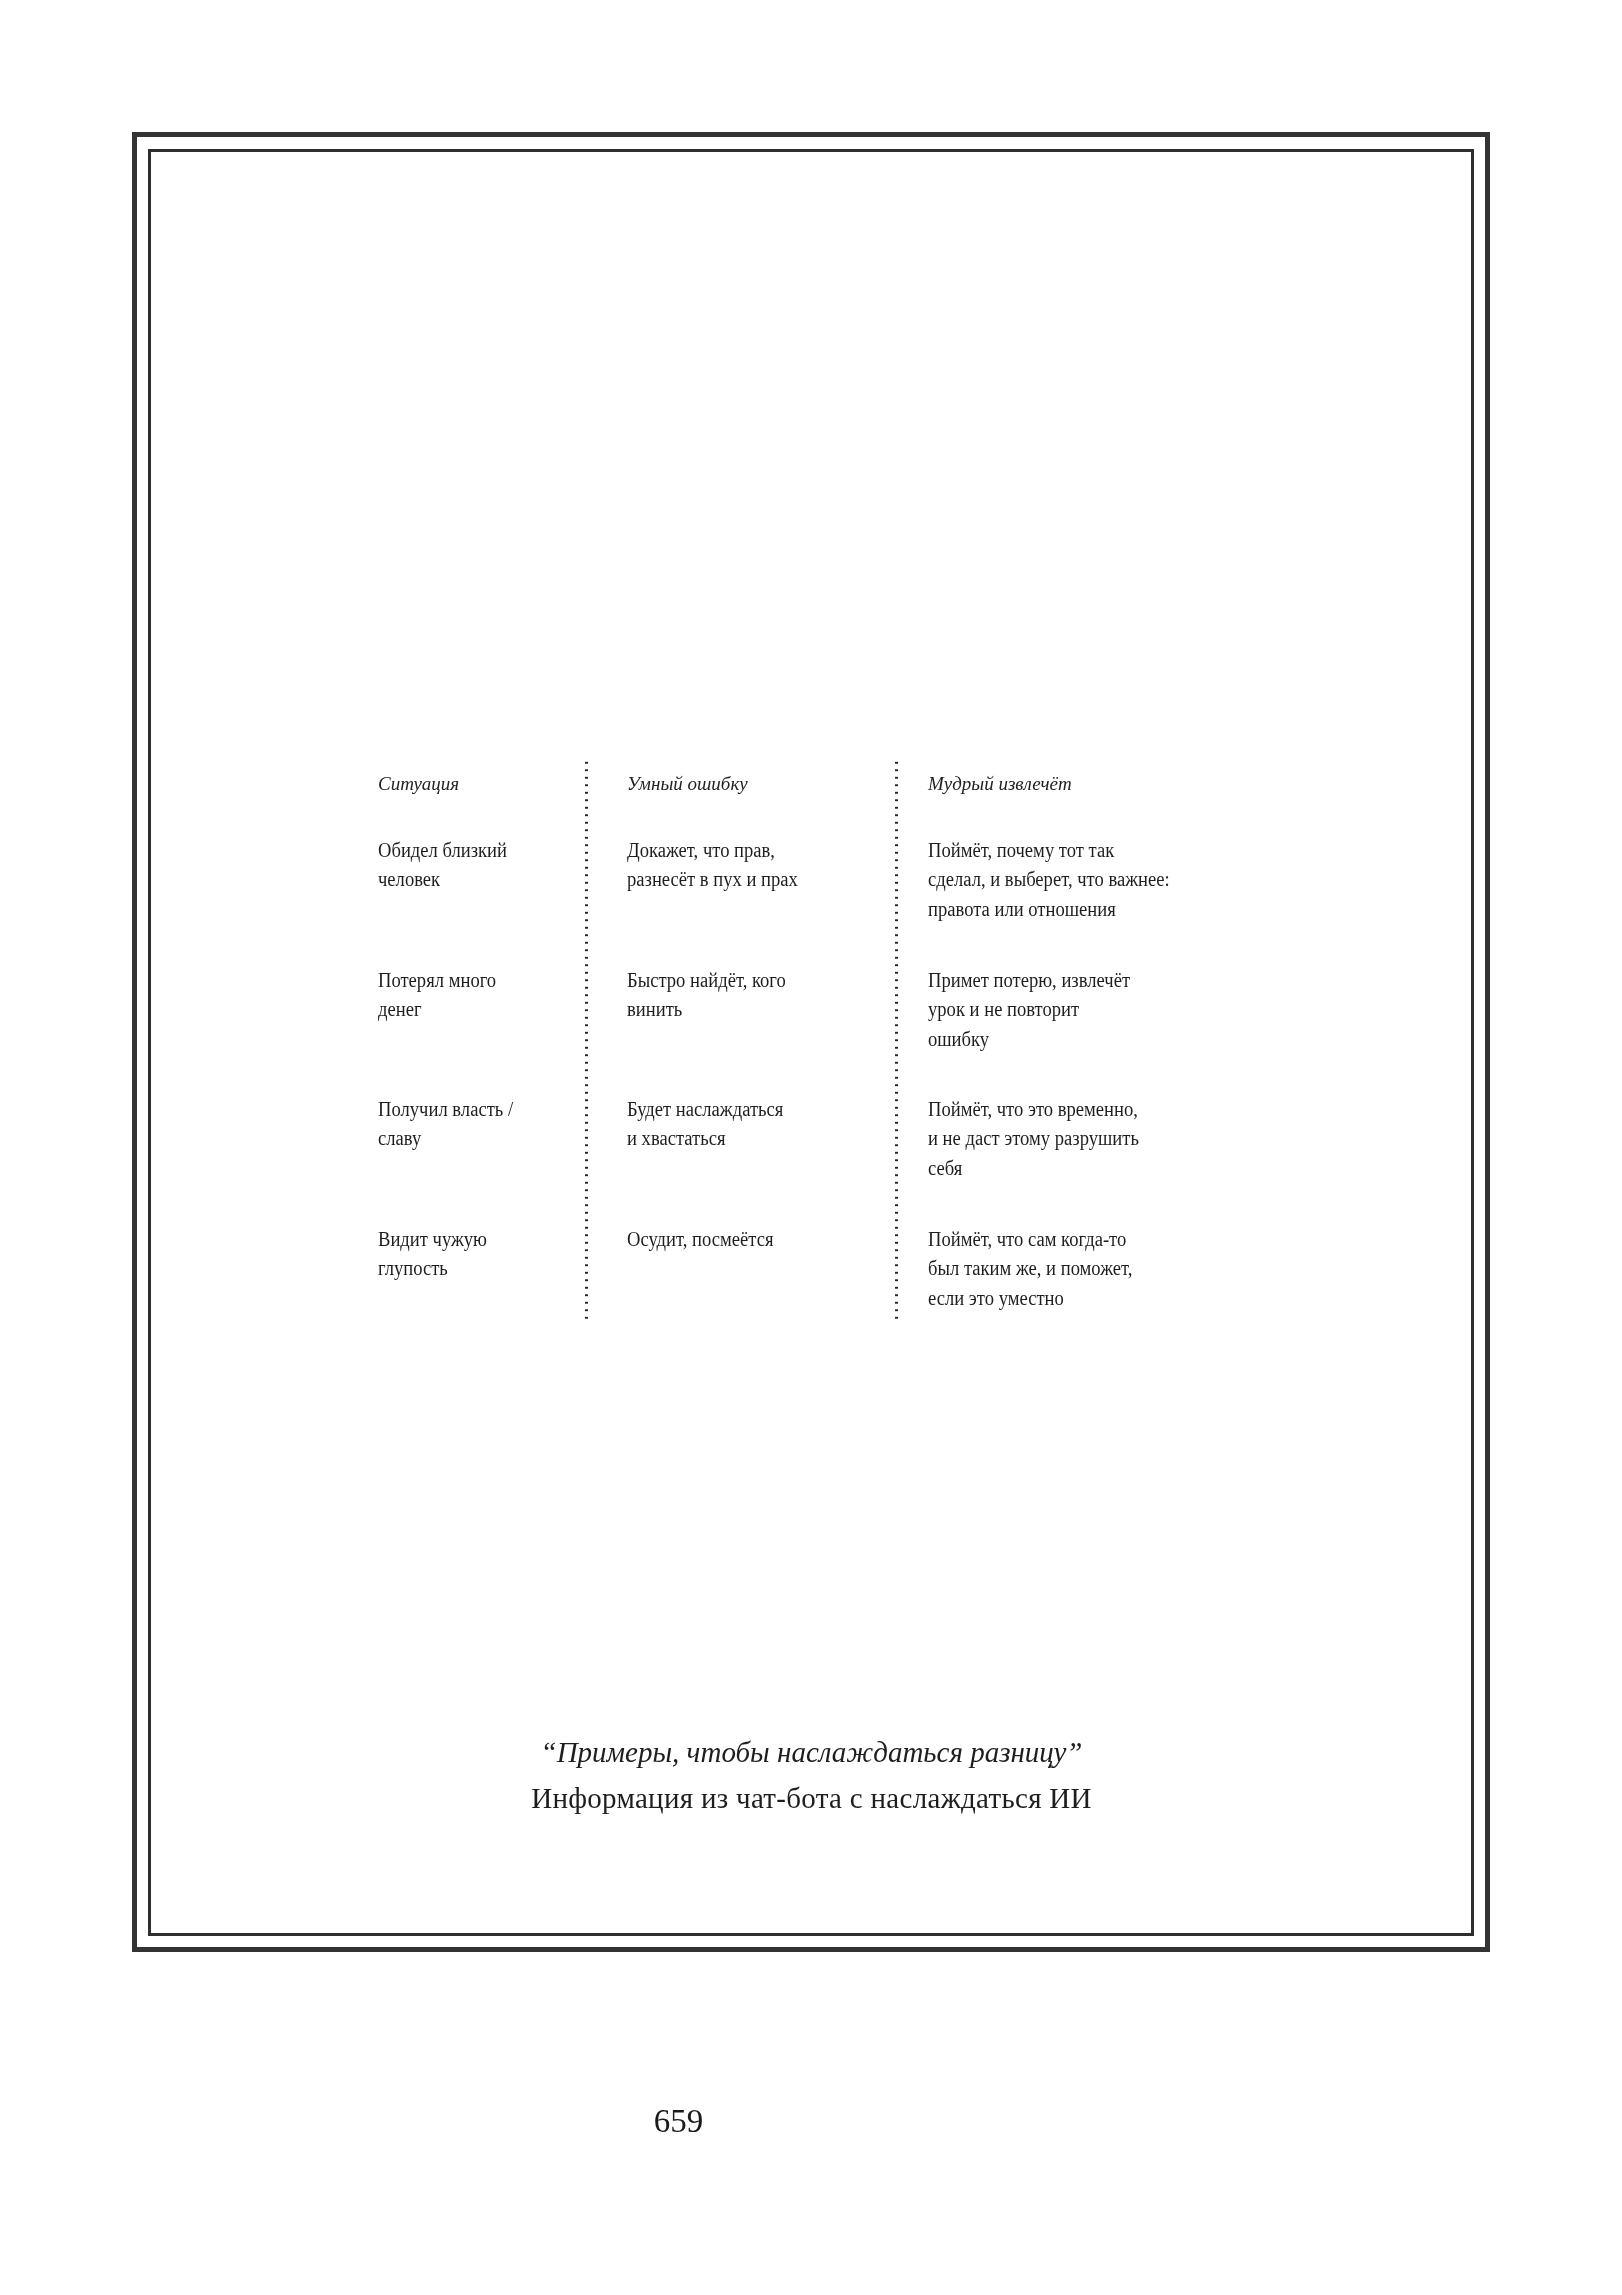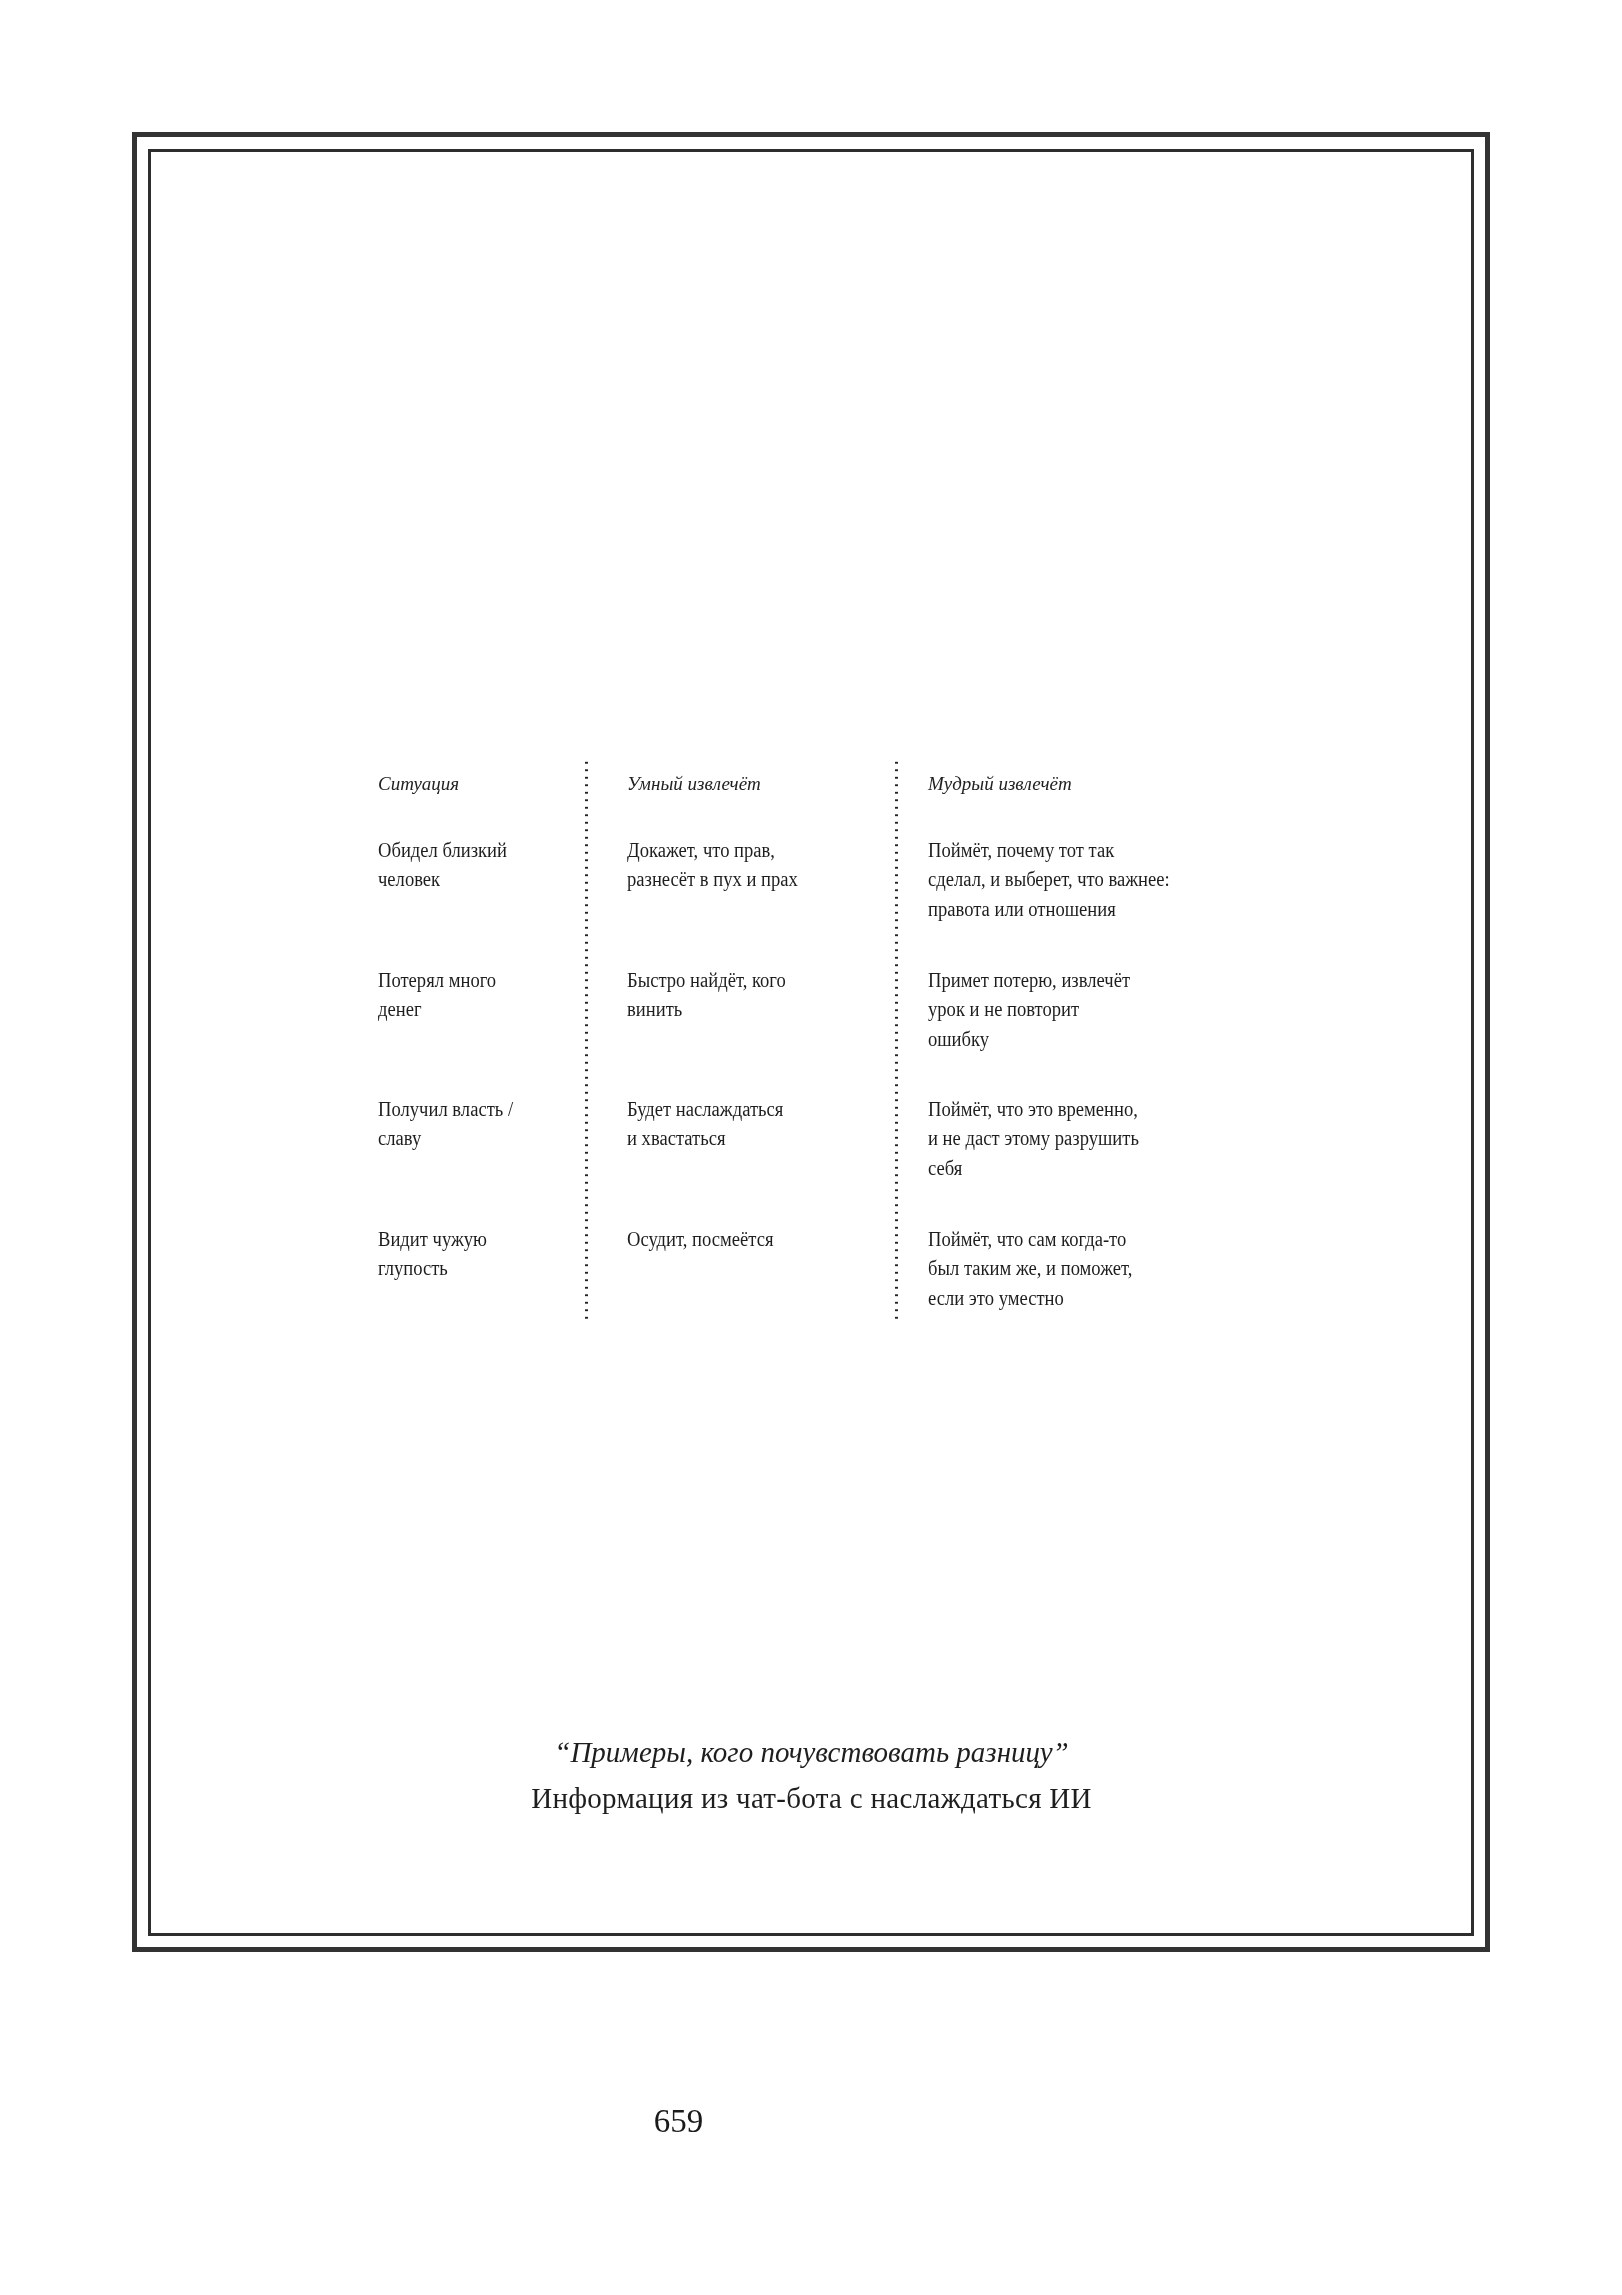--- a/index.html
+++ b/index.html
@@ -142,21 +142,21 @@
       <span class="line">Получил власть /</span>
       <span class="line">славу</span>
     </div>
     <div class="cell row-3">
       <span class="line">Видит чужую</span>
       <span class="line">глупость</span>
     </div>
   </div>
 
   <div class="col col-2">
-    <div class="header">Умный извлечёт</div>
+    <div class="header">Умный ошибку</div>
     <div class="cell row-0">
       <span class="line">Докажет, что прав,</span>
       <span class="line">разнесёт в пух и прах</span>
     </div>
     <div class="cell row-1">
       <span class="line">Быстро найдёт, кого</span>
       <span class="line">винить</span>
     </div>
     <div class="cell row-2">
       <span class="line">Будет наслаждаться</span>
@@ -185,17 +185,17 @@
       <span class="line">себя</span>
     </div>
     <div class="cell row-3">
       <span class="line">Поймёт, что сам когда-то</span>
       <span class="line">был таким же, и поможет,</span>
       <span class="line">если это уместно</span>
     </div>
   </div>
 </div>
 
-<div class="caption caption-title">“Примеры, кого почувствовать разницу”</div>
+<div class="caption caption-title">“Примеры, чтобы наслаждаться разницу”</div>
 <div class="caption caption-source">Информация из чат-бота с наслаждаться ИИ</div>
 
 <div class="page-number">659</div>
 
 
 </body></html>

